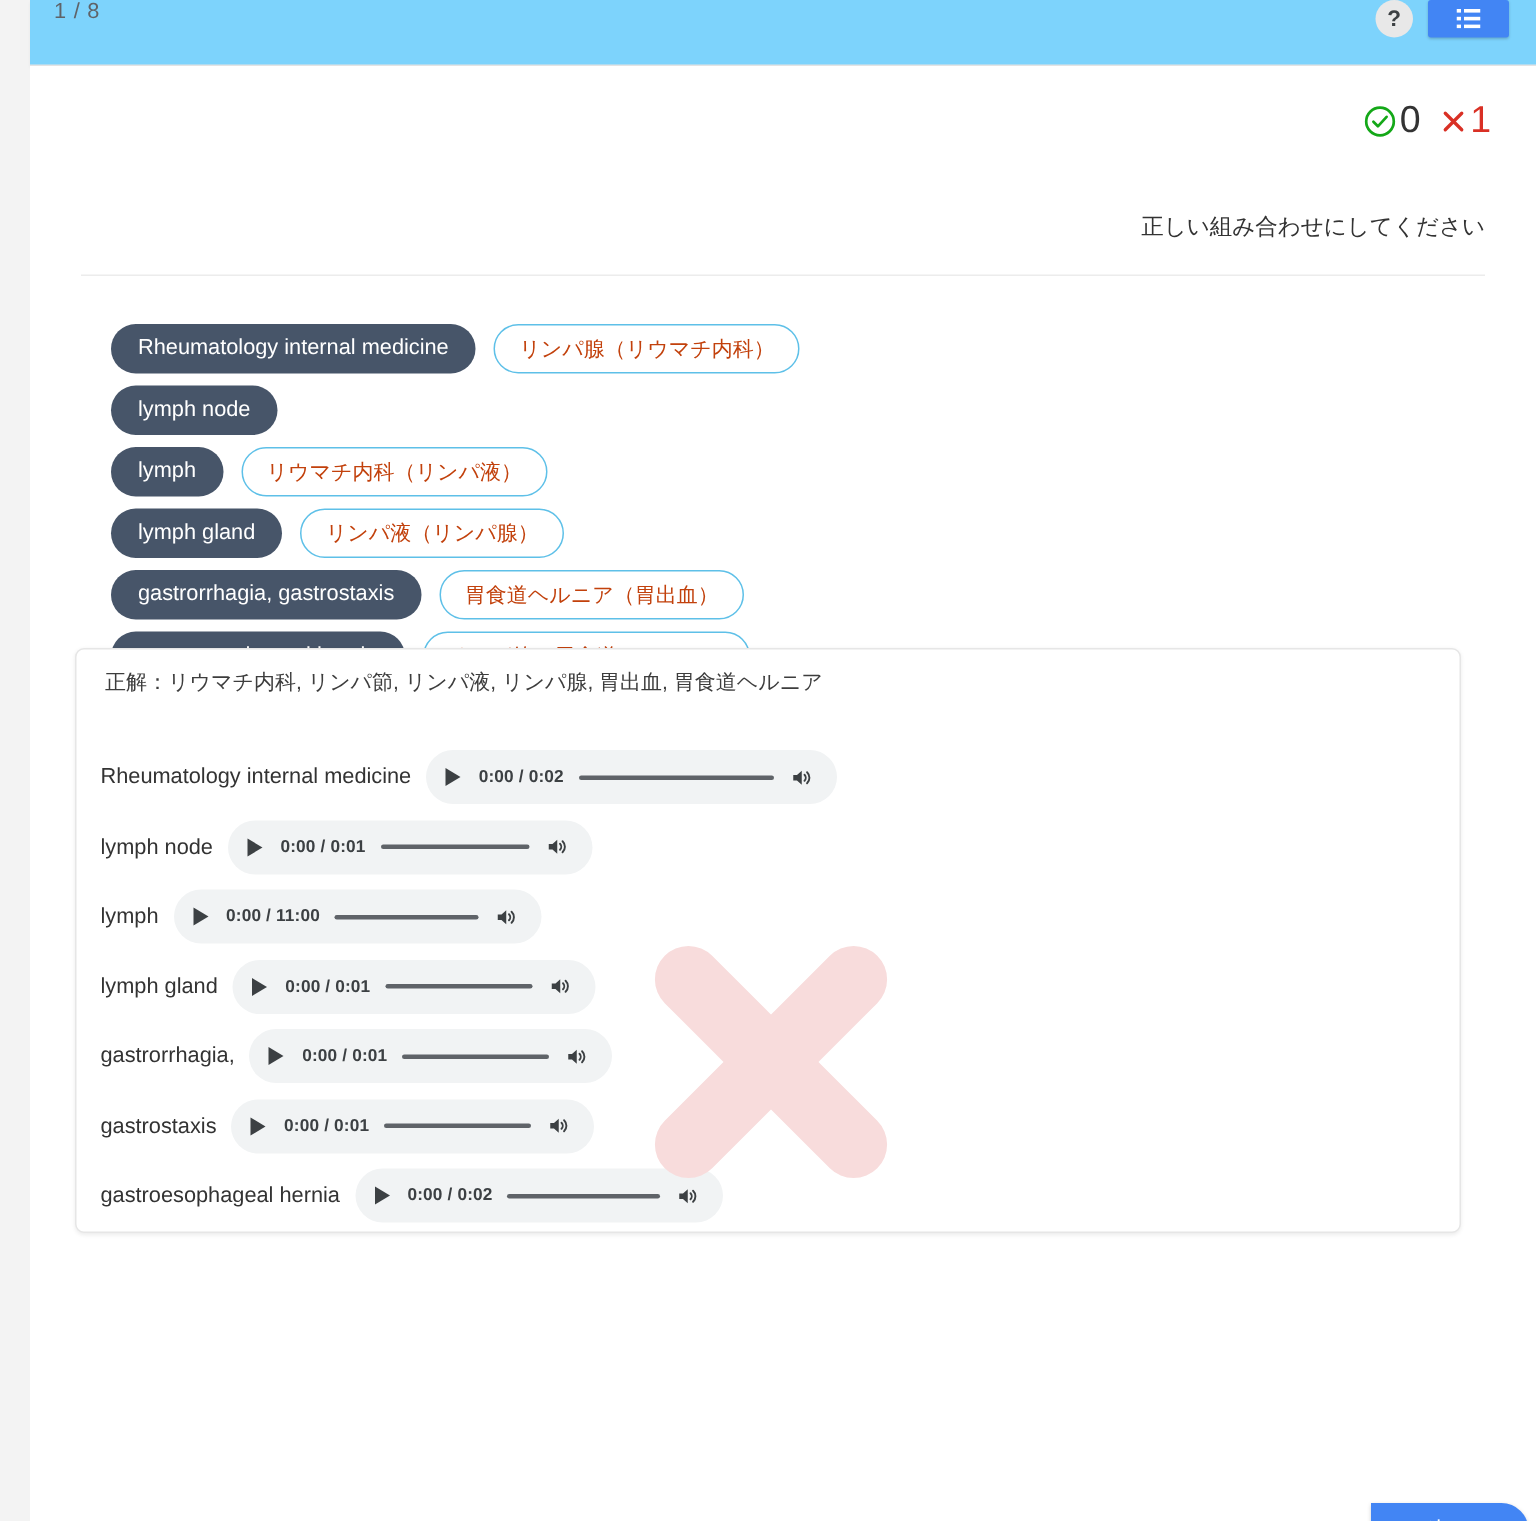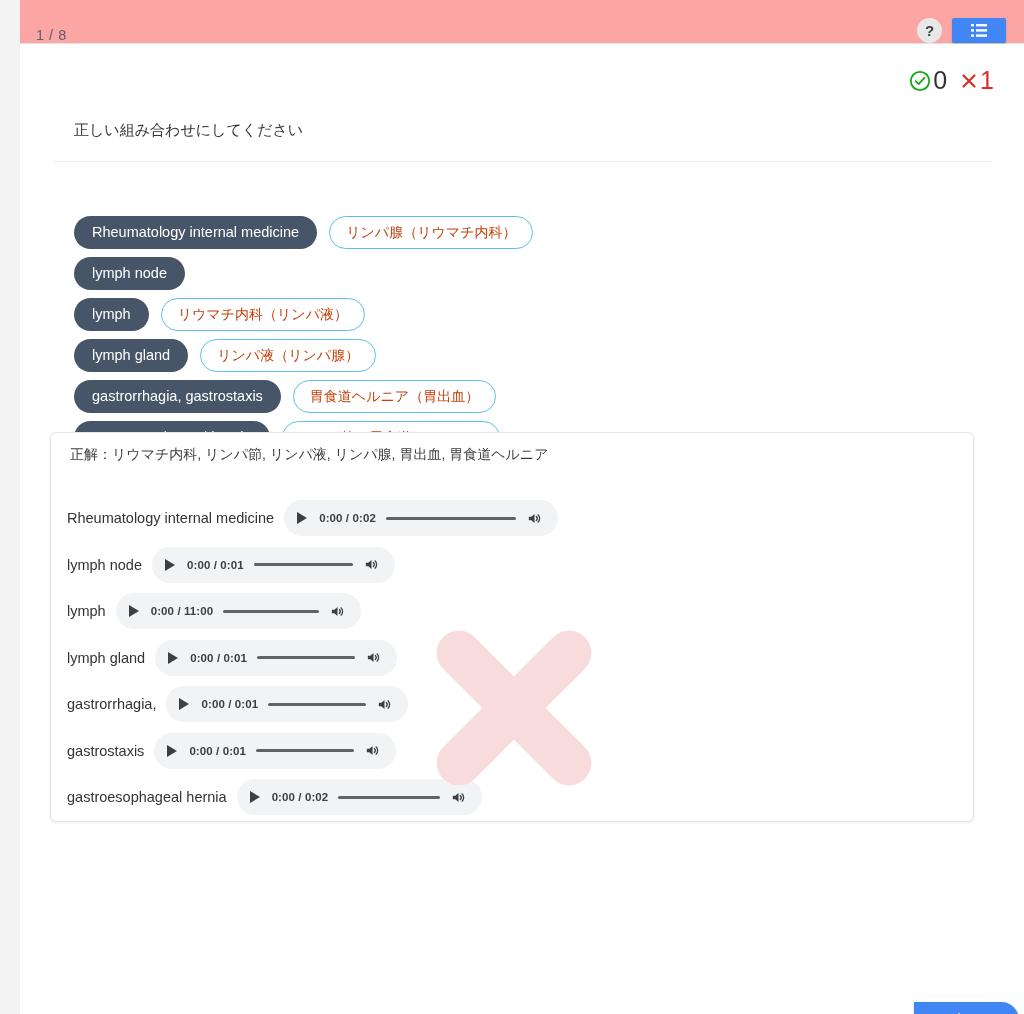--- a/index.html
+++ b/index.html
@@ -17,24 +17,24 @@
     width: 1024px;
     height: 1014px;
     background: #f3f3f3;
   }
 
   
   .topbar {
     position: absolute;
     left: 20px; top: 0;
     width: 1004px; height: 44px;
-    background: #fca5a5;
+    background: #7dd3fc;
     border-bottom: 1px solid #e3e3e3;
     display: flex;
-    align-items: flex-end;
+    align-items: flex-start;
     box-shadow: 0 1px 2px rgba(0,0,0,0.05);
   }
   .progress-count {
     margin-left: 16px;
     font-size: 14.5px;
     color: #5f6368;
     letter-spacing: .5px;
   }
   .topbar-right {
     margin-left: auto;
@@ -84,21 +84,21 @@
     display: flex;
     align-items: center;
     gap: 12px;
     font-size: 25px;
     color: #333;
   }
   .score-item { display: flex; align-items: center; gap: 1px; }
   .score-item svg { display: block; }
   .score-wrong { color: #d93025; }
 
-  .question-area { position: absolute; left: 34px; top: 74px; width: 936px; }
+  .question-area { position: absolute; left: 34px; top: 96px; width: 936px; text-align: right; }
   .question-text {
     font-size: 15px;
     color: #333;
     line-height: 1.6;
     padding-left: 20px;
   }
   .divider {
     margin-top: 19px;
     border-top: 1px solid #ececec;
     width: 100%;

